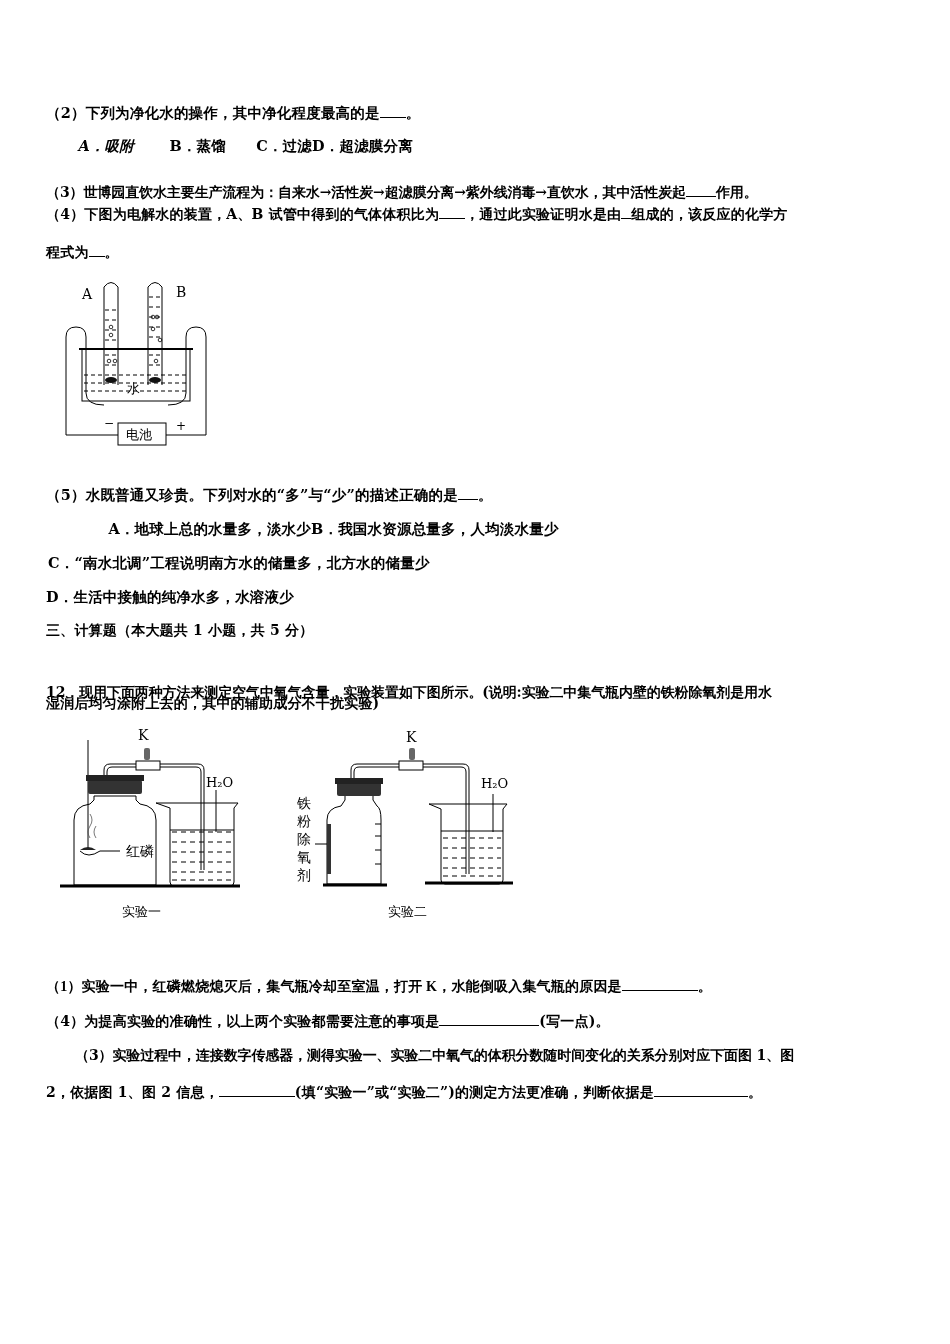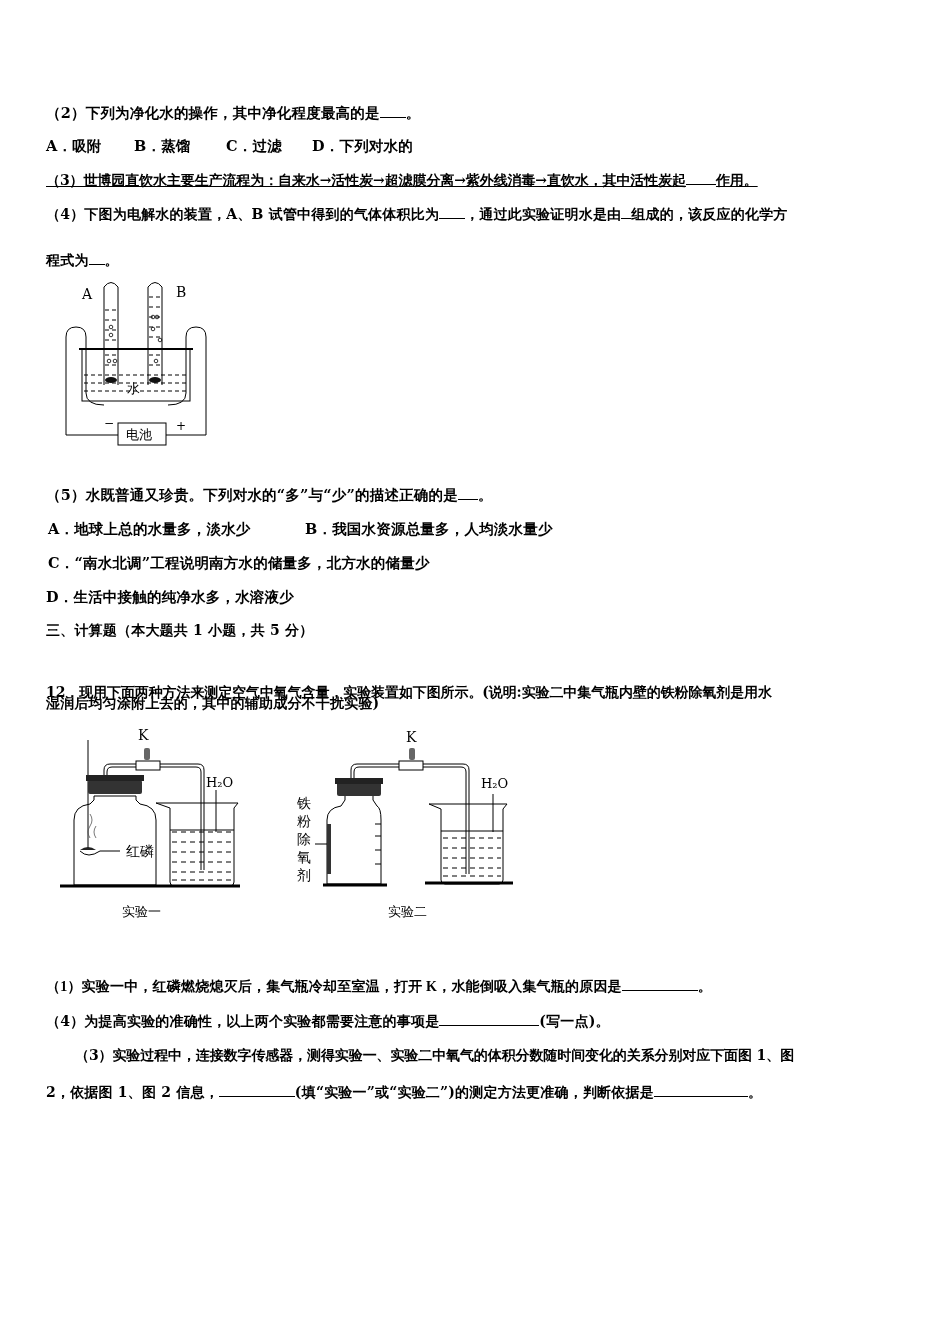--- a/index.html
+++ b/index.html
@@ -1,40 +1,40 @@
 <!DOCTYPE html>
 <html><head>
 <meta charset="utf-8">
 <style>
   html, body { margin:0; padding:0; background:#ffffff; }
   body { width:950px; height:1344px; position:relative; overflow:hidden;
          font-family:"DejaVu Serif","Liberation Serif",serif; color:#000; }
-  .line { position:absolute; left:46px; font-size:14.5px; font-weight:bold; white-space:nowrap; letter-spacing:0.2px; }
+  .line { position:absolute; left:46px; font-size:14.5px; font-weight:bold; white-space:nowrap; letter-spacing:0.2px;text-align:right; }
   .opt { display:inline-block; }
   .blank { display:inline-block; border-bottom:1px solid #000; height:12px; vertical-align:baseline; }
   svg { position:absolute; }
 </style>
 </head>
 <body>
 
 <div class="line" style="top:104px;">
   <span>（2）下列为净化水的操作，其中净化程度最高的是</span><span class="blank" style="width:26px;"></span><span>。</span>
 </div>
 <div class="line" style="top:137px;">
-  <span class="opt" style="width:88px;">A．吸附</span><span class="opt" style="width:92px;">B．蒸馏</span><span class="opt" style="width:86px;">C．过滤</span><span class="opt">D．下列对水的</span>
+  <span class="opt" style="width:88px;font-style:italic;">A．吸附</span><span class="opt" style="width:92px;">B．蒸馏</span><span class="opt" style="width:86px;">C．过滤</span><span class="opt">D．超滤膜分离</span>
 </div>
 
-<div class="line" style="top:172px; font-size:14px; letter-spacing:-0.1px;text-decoration:underline;">
+<div class="line" style="top:184px; font-size:14px; letter-spacing:-0.1px;">
   <span>（3）世博园直饮水主要生产流程为：自来水→活性炭→超滤膜分离→紫外线消毒→直饮水，其中活性炭起</span><span class="blank" style="width:30px;"></span><span>作用。</span>
 </div>
 
 <div class="line" style="top:206px; font-size:14px;">
   <span>（4）下图为电解水的装置，A、B 试管中得到的气体体积比为</span><span class="blank" style="width:26px;"></span><span>，通过此实验证明水是由</span><span class="blank" style="width:10px;"></span><span>组成的，该反应的化学方</span>
 </div>
-<div class="line" style="top:244px; font-size:14px;margin-top:8px;">
+<div class="line" style="top:244px; font-size:14px;">
   <span>程式为</span><span class="blank" style="width:16px;"></span><span>。</span>
 </div>
 
 <svg style="left:60px; top:275px;" width="160" height="180" viewBox="0 0 160 180">
   <g fill="none" stroke="#000" stroke-width="1">
 
     <path d="M6,160 L6,62 Q6,52 16,52 Q26,52 26,62 L26,118 Q26,130 44,130"></path>
     <path d="M146,160 L146,62 Q146,52 136,52 Q126,52 126,62 L126,118 Q126,130 108,130"></path>
 
     <rect x="22" y="74" width="108" height="52"></rect>
@@ -83,21 +83,21 @@
   <text x="67" y="118" font-size="13" font-family="DejaVu Sans, sans-serif">水</text>
   <text x="66" y="164" font-size="13" font-family="DejaVu Sans, sans-serif">电池</text>
   <text x="44" y="152" font-size="12">−</text>
   <text x="116" y="155" font-size="12">+</text>
 </svg>
 
 <div class="line" style="top:486px;">
   <span>（5）水既普通又珍贵。下列对水的“多”与“少”的描述正确的是</span><span class="blank" style="width:20px;"></span><span>。</span>
 </div>
 <div class="line" style="top:520px; left:48px;">
-  <span class="opt" style="width:257px;">A．地球上总的水量多，淡水少</span><span class="opt">B．我国水资源总量多，人均淡水量少</span>
+  <span class="opt" style="width:257px;margin-left:6px;">A．地球上总的水量多，淡水少</span><span class="opt">B．我国水资源总量多，人均淡水量少</span>
 </div>
 <div class="line" style="top:554px; left:48px;">C．“南水北调”工程说明南方水的储量多，北方水的储量少</div>
 <div class="line" style="top:588px;">D．生活中接触的纯净水多，水溶液少</div>
 
 <div class="line" style="top:622px; font-size:14px;">三、计算题（本大题共 1 小题，共 5 分）</div>
 
 <div class="line" style="top:648px; font-size:14px; letter-spacing:-0.1px;margin-top:36px;">12．现用下面两种方法来测定空气中氧气含量，实验装置如下图所示。(说明:实验二中集气瓶内壁的铁粉除氧剂是用水</div>
 <div class="line" style="top:685px; font-size:14px;margin-top:10px;">湿润后均匀涂附上去的，其中的辅助成分不干扰实验)</div>
 
 <svg style="left:60px; top:720px;" width="200" height="200" viewBox="0 0 200 200">

